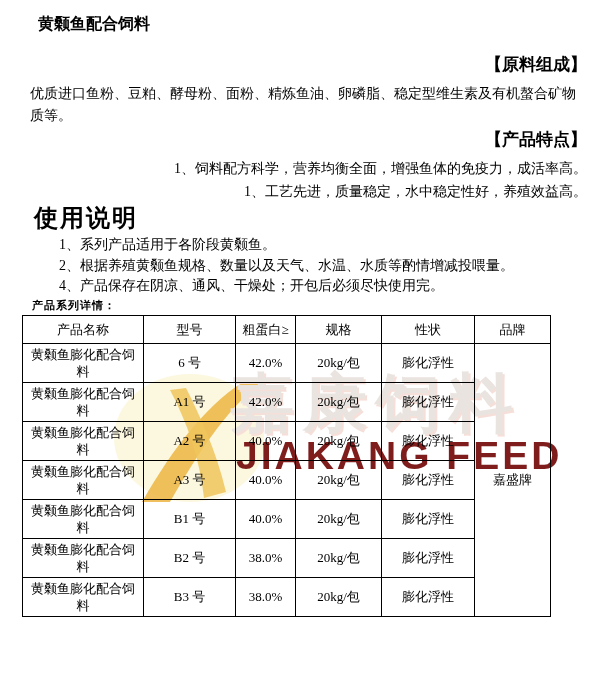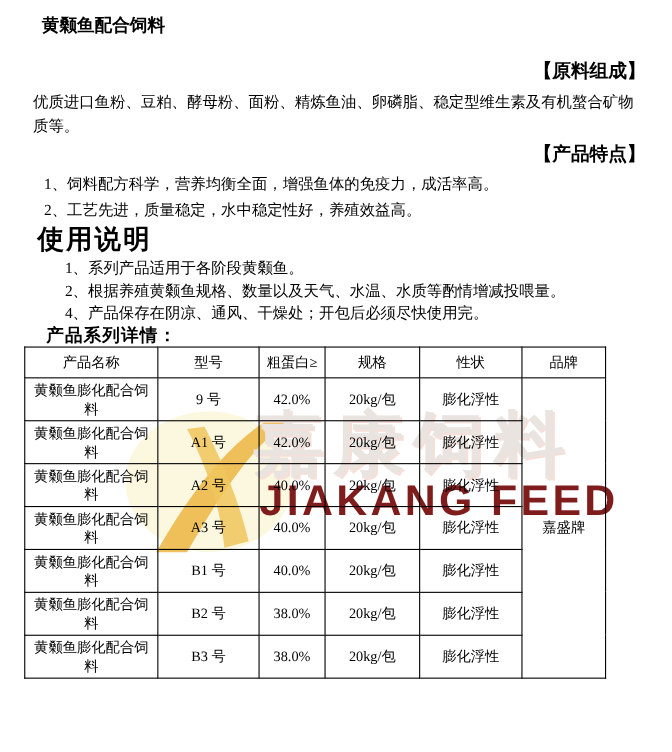--- a/index.html
+++ b/index.html
@@ -41,32 +41,32 @@
     margin: 19px 0 0 6px;
     font-size: 17px; font-weight: bold; line-height: 24px; text-align: right;
   }
   .h-bracket.second { margin-top: 2px; margin-left: 16px; }
   .body-text {
     margin-top: 6px;
     font-size: 14px; line-height: 21.5px;
     width: 557px;
   }
   ul.plain { list-style: none; }
-  .feature-list { margin: 6px 0 0 10px; }
+  .feature-list { margin: 6px 0 0 10px; text-align: right; }
   .feature-list li { font-size: 14px; line-height: 22.5px; }
   .usage-heading {
     margin: 2px 0 0 4px;
     font-size: 24px; font-weight: bold; line-height: 26px;
     letter-spacing: 2px;
   }
   .usage-list { margin: 4px 0 0 10px; }
   .usage-list li { font-size: 14px; line-height: 20.5px; margin-left: 19px; }
   .series-label {
-    margin: 0 0 0 12px;
-    font-size: 16px; font-weight: bold; line-height: 17px;
+    margin: 0 0 0 2px;
+    font-size: 11px; font-weight: bold; line-height: 17px;
     letter-spacing: 1px;
   }
 
   
   table.ptable {
     margin: 1px 0 0 -8px;           
     border-collapse: collapse;
     table-layout: fixed;
     width: 528px;
     background: transparent;
@@ -102,21 +102,21 @@
   <div class="content">
 
     <div class="doc-title">黄颡鱼配合饲料</div>
 
     <div class="h-bracket">【原料组成】</div>
     <p class="body-text">优质进口鱼粉、豆粕、酵母粉、面粉、精炼鱼油、卵磷脂、稳定型维生素及有机螯合矿物质等。</p>
 
     <div class="h-bracket second">【产品特点】</div>
     <ul class="plain feature-list">
       <li>1、饲料配方科学，营养均衡全面，增强鱼体的免疫力，成活率高。</li>
-      <li>2、工艺先进，质量稳定，水中稳定性好，养殖效益高。</li>
+      <li>1、工艺先进，质量稳定，水中稳定性好，养殖效益高。</li>
     </ul>
 
     <div class="usage-heading">使用说明</div>
     <ul class="plain usage-list">
       <li>1、系列产品适用于各阶段黄颡鱼。</li>
       <li>2、根据养殖黄颡鱼规格、数量以及天气、水温、水质等酌情增减投喂量。</li>
       <li>4、产品保存在阴凉、通风、干燥处；开包后必须尽快使用完。</li>
     </ul>
 
     <div class="series-label">产品系列详情：</div>
@@ -134,21 +134,21 @@
           <tr class="hdr">
         <th>产品名称</th>
         <th>型号</th>
         <th>粗蛋白≥</th>
         <th>规格</th>
         <th>性状</th>
         <th>品牌</th>
       </tr>
       <tr class="row">
         <td>黄颡鱼膨化配合饲料</td>
-        <td>9 号</td>
+        <td>6 号</td>
         <td>42.0%</td>
         <td>20kg/包</td>
         <td>膨化浮性</td>
         <td rowspan="7">嘉盛牌</td>
       </tr>
       <tr class="row">
         <td>黄颡鱼膨化配合饲料</td>
         <td>A1 号</td>
         <td>42.0%</td>
         <td>20kg/包</td>

